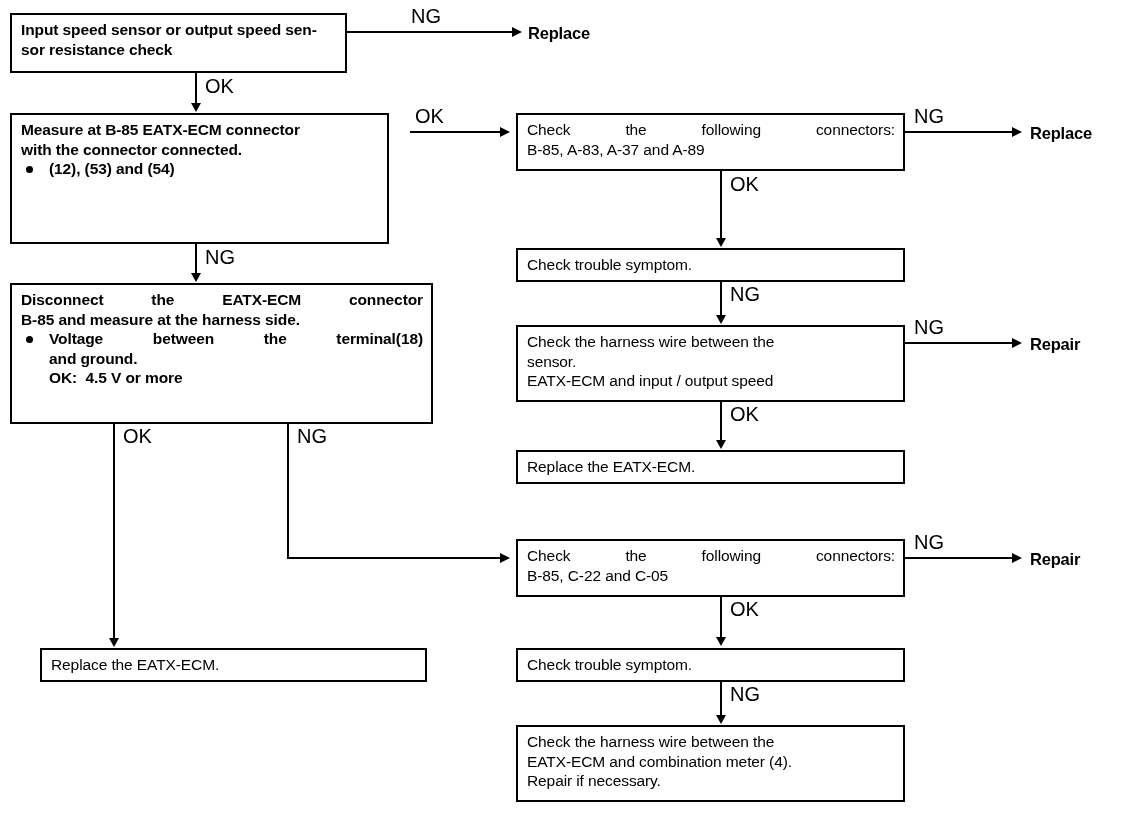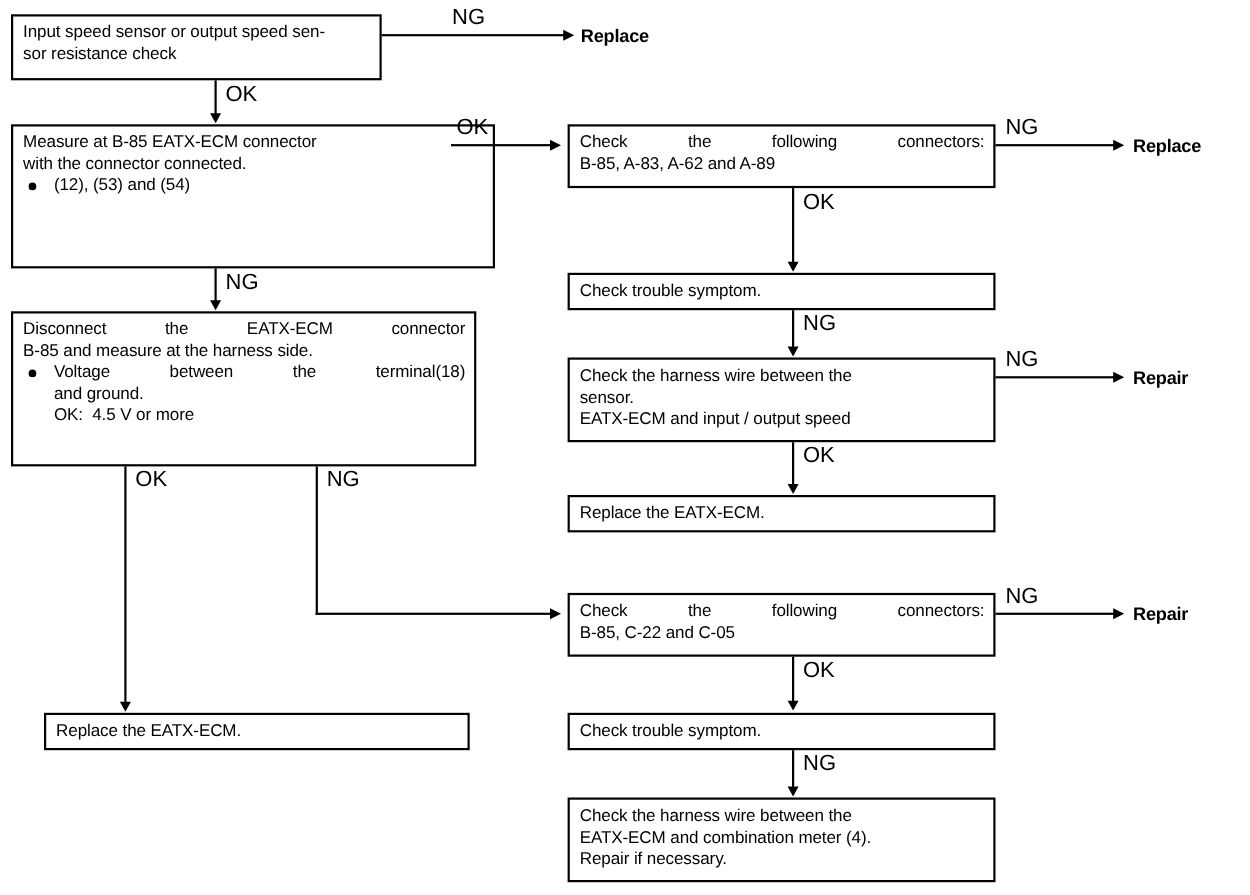--- a/index.html
+++ b/index.html
@@ -25,21 +25,21 @@
     box-sizing: border-box;
     border: 2px solid #000;
     background: #fff;
     font-size: 15.5px;
     line-height: 19.5px;
     padding: 5px 8px 4px 9px;
     letter-spacing: -0.1px;
   }
   .box .ln { display: block; white-space: pre; }
   .box .ln.bold { font-weight: normal; }
-  .box.bold-text { font-weight: normal; }
+  .box.bold-text { font-weight: bold; }
 
   
   .bullet-row {
     display: block;
     position: relative;
     padding-left: 28px;
   }
   .bullet-dot {
     position: absolute;
     left: 5px;
@@ -111,21 +111,21 @@
 
   <div class="hline" style="left:347px; top:31px; width:168px;"></div>
   <div class="arrow-right" style="left:512px; top:27px;"></div>
   <div class="elabel" style="left:411px; top:8px;">NG</div>
   <div class="term" style="left:528px; top:25px;">Replace</div>
 
   <div class="vline" style="left:195px; top:73px; height:31px;"></div>
   <div class="arrow-down" style="left:191px; top:103px;"></div>
   <div class="elabel" style="left:205px; top:78px;">OK</div>
 
-  <div class="box bold-text" style="left:10px; top:113px; width:440px; height:131px;">
+  <div class="box bold-text" style="left:10px; top:113px; width:379px; height:131px;">
     <span class="ln">Measure at B-85 EATX-ECM connector</span>
     <span class="ln">with the connector connected.</span>
     <span class="bullet-row">
       <span class="bullet-dot"></span>
       <span class="ln">(12), (53) and (54)</span>
     </span>
   </div>
 
   <div class="hline" style="left:410px; top:131px; width:90px;"></div>
   <div class="arrow-right" style="left:500px; top:127px;"></div>
@@ -154,21 +154,21 @@
   <div class="hline" style="left:287px; top:557px; width:213px;"></div>
   <div class="arrow-right" style="left:500px; top:553px;"></div>
   <div class="elabel" style="left:297px; top:428px;">NG</div>
 
   <div class="box" style="left:40px; top:648px; width:387px; height:34px;">
     <span class="ln">Replace the EATX-ECM.</span>
   </div>
 
   <div class="box" style="left:516px; top:113px; width:389px; height:58px;">
     <span class="ln just bold">Check the following connectors:</span>
-    <span class="ln">B-85, A-83, A-62 and A-89</span>
+    <span class="ln">B-85, A-83, A-37 and A-89</span>
   </div>
 
   <div class="hline" style="left:905px; top:131px; width:110px;"></div>
   <div class="arrow-right" style="left:1012px; top:127px;"></div>
   <div class="elabel" style="left:914px; top:108px;">NG</div>
   <div class="term" style="left:1030px; top:125px;">Replace</div>
 
   <div class="vline" style="left:720px; top:171px; height:68px;"></div>
   <div class="arrow-down" style="left:716px; top:238px;"></div>
   <div class="elabel" style="left:730px; top:176px;">OK</div>

